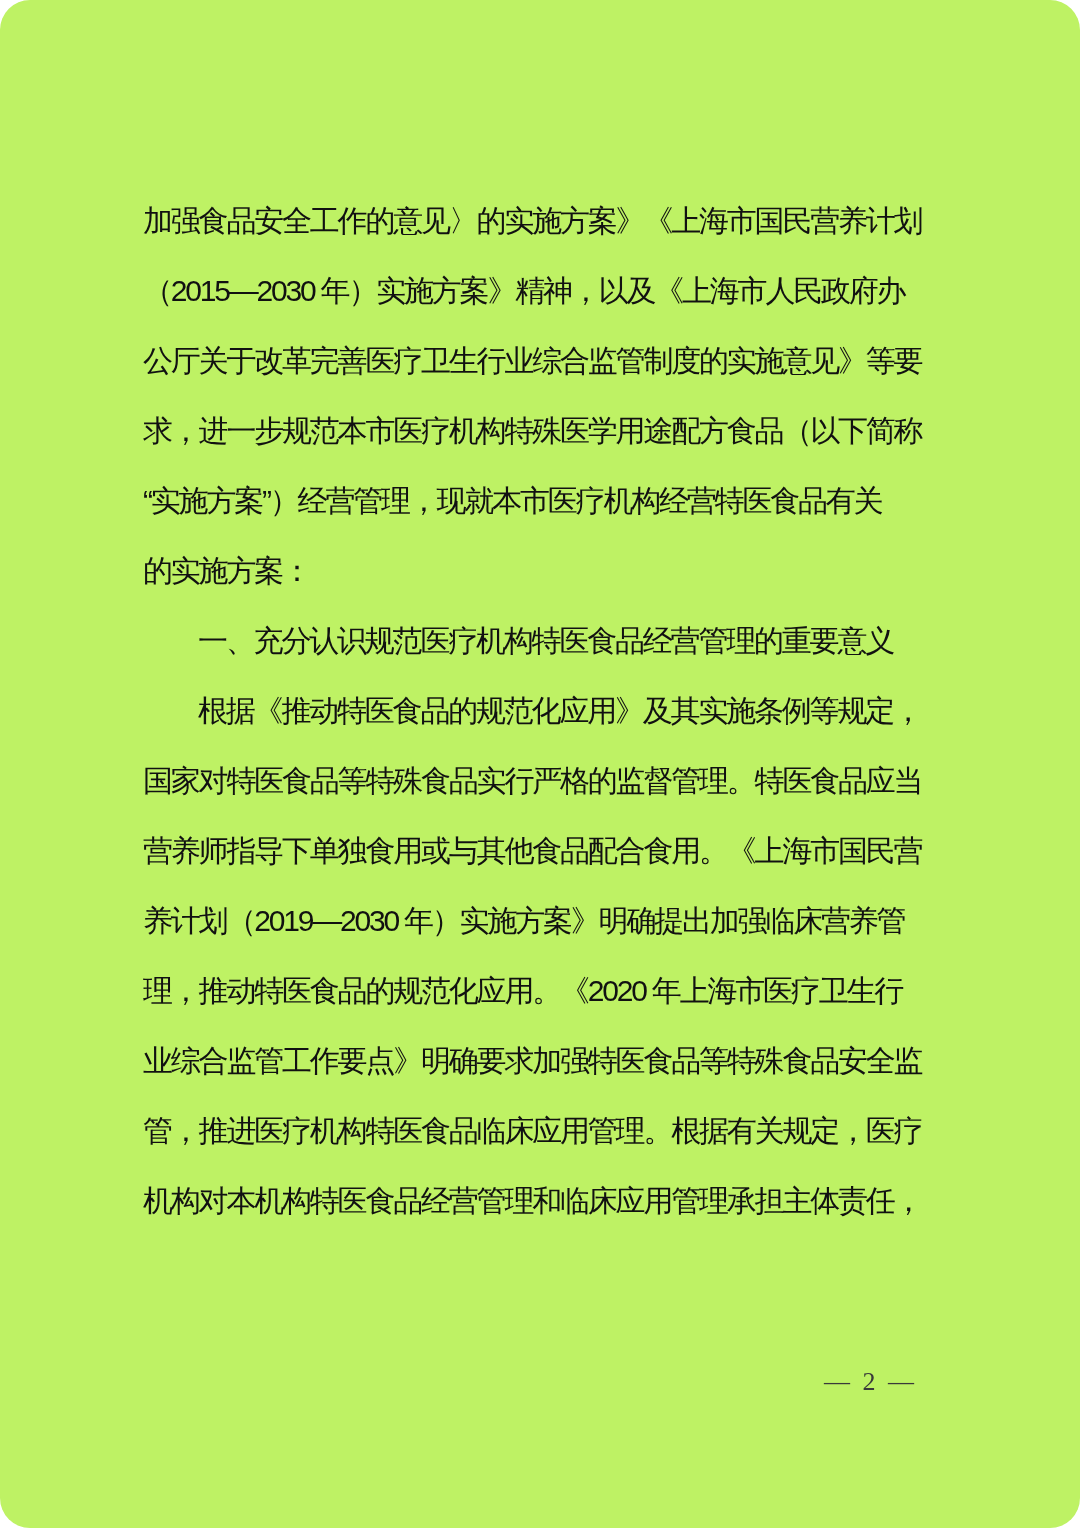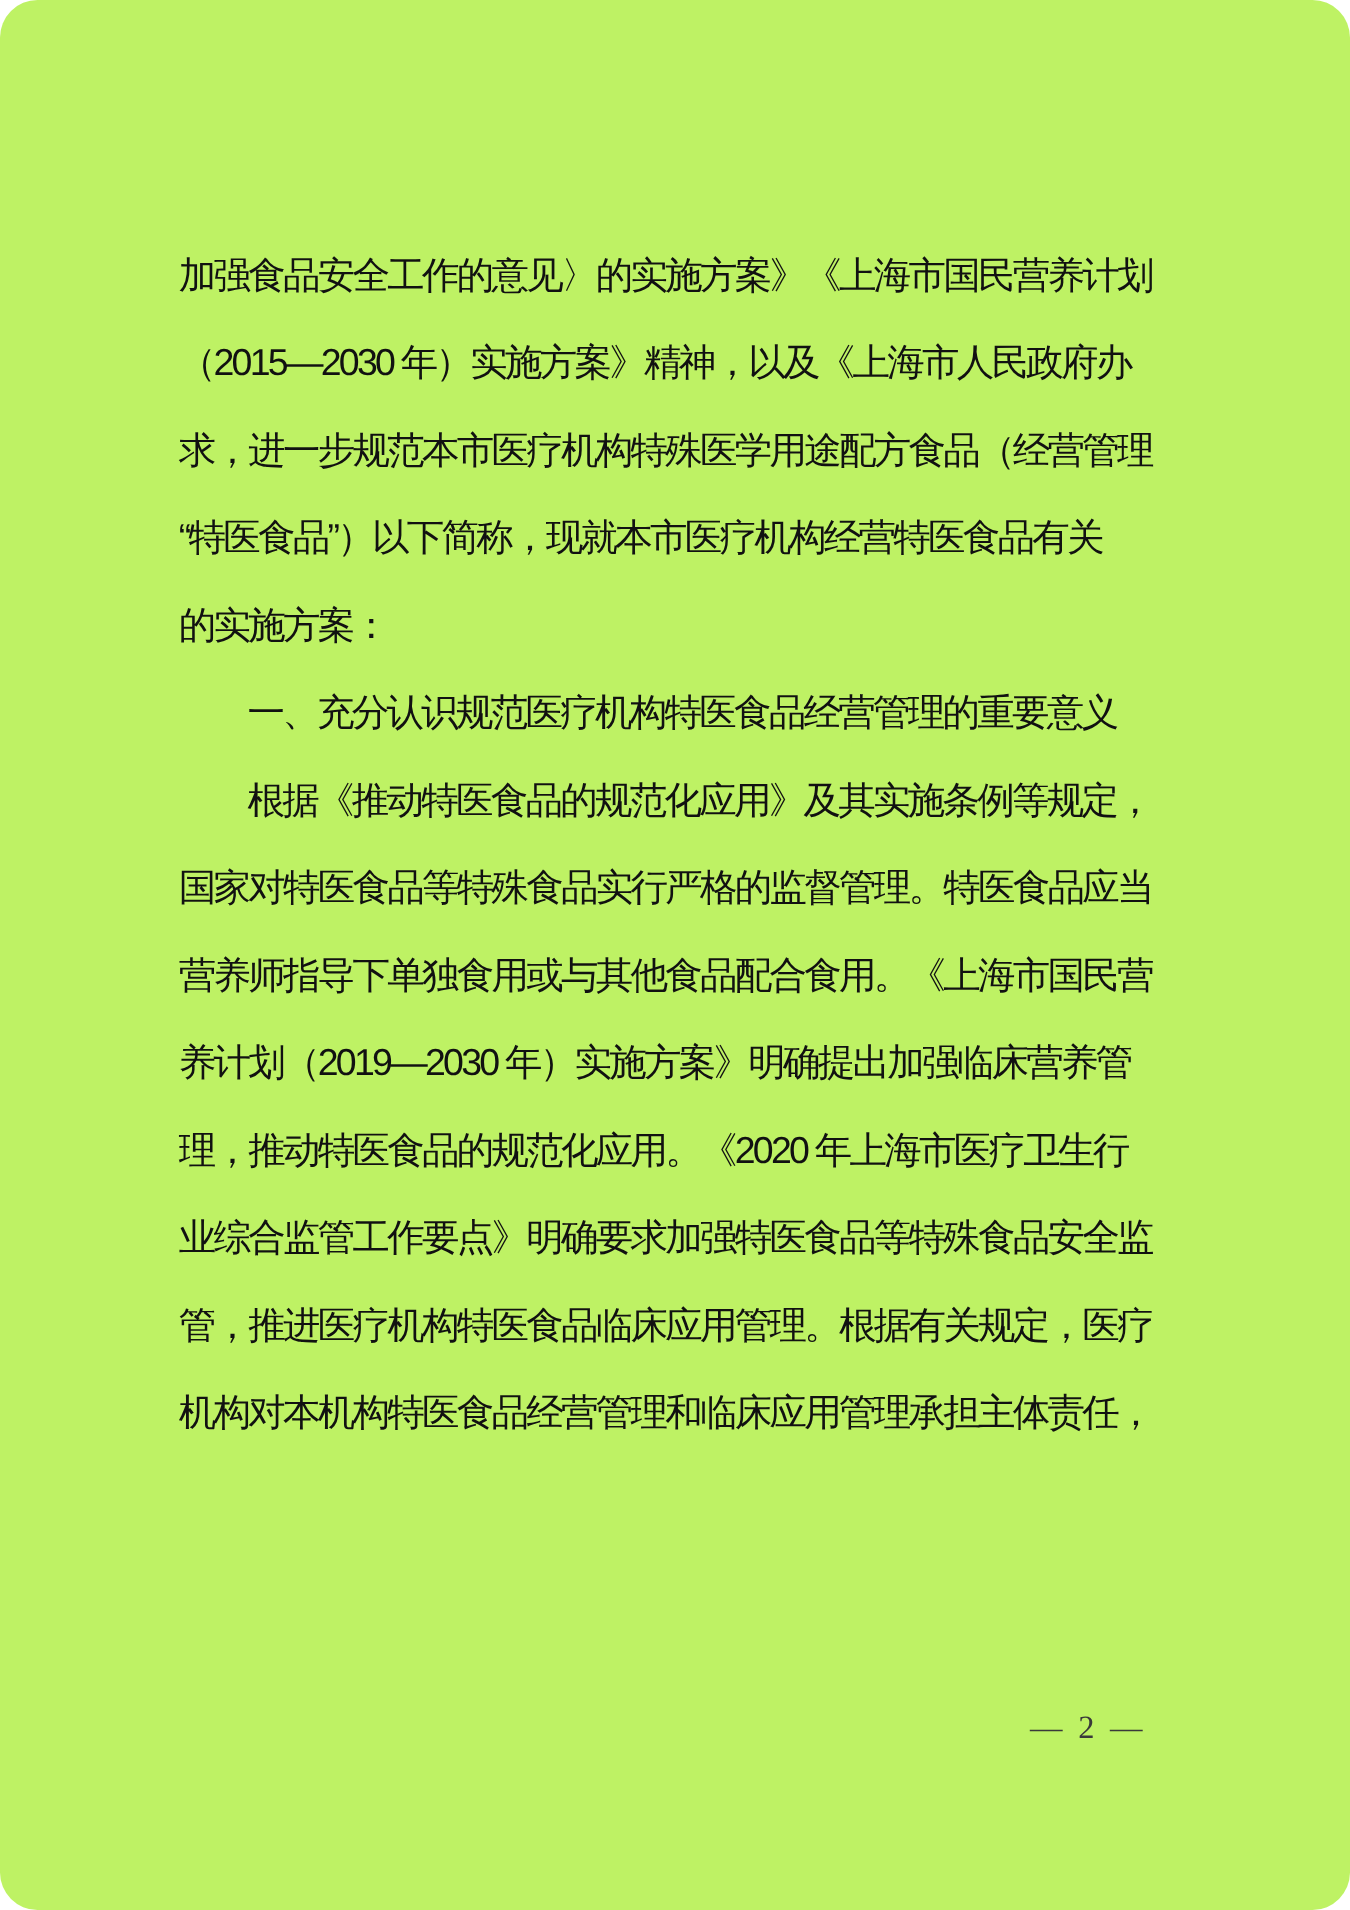--- a/index.html
+++ b/index.html
@@ -51,22 +51,23 @@
     white-space: nowrap;
   }
 </style>
 </head>
 <body>
 
 <div class="page">
   <div class="content">
       <div class="line">加强食品安全工作的意见〉的实施方案》《上海市国民营养计划</div>
       <div class="line">（2015—2030 年）实施方案》精神，以及《上海市人民政府办</div>
-      <div class="line">求，进一步规范本市医疗机构特殊医学用途配方食品（经营管理</div>
-      <div class="line">“特医食品”）以下简称，现就本市医疗机构经营特医食品有关</div>
+      <div class="line">公厅关于改革完善医疗卫生行业综合监管制度的实施意见》等要</div>
+      <div class="line">求，进一步规范本市医疗机构特殊医学用途配方食品（以下简称</div>
+      <div class="line">“实施方案”）经营管理，现就本市医疗机构经营特医食品有关</div>
       <div class="line">的实施方案：</div>
       <div class="line indent heading">一、充分认识规范医疗机构特医食品经营管理的重要意义</div>
       <div class="line indent">根据《推动特医食品的规范化应用》及其实施条例等规定，</div>
       <div class="line">国家对特医食品等特殊食品实行严格的监督管理。特医食品应当</div>
       <div class="line">营养师指导下单独食用或与其他食品配合食用。《上海市国民营</div>
       <div class="line">养计划（2019—2030 年）实施方案》明确提出加强临床营养管</div>
       <div class="line">理，推动特医食品的规范化应用。《2020 年上海市医疗卫生行</div>
       <div class="line">业综合监管工作要点》明确要求加强特医食品等特殊食品安全监</div>
       <div class="line">管，推进医疗机构特医食品临床应用管理。根据有关规定，医疗</div>
       <div class="line">机构对本机构特医食品经营管理和临床应用管理承担主体责任，</div>

